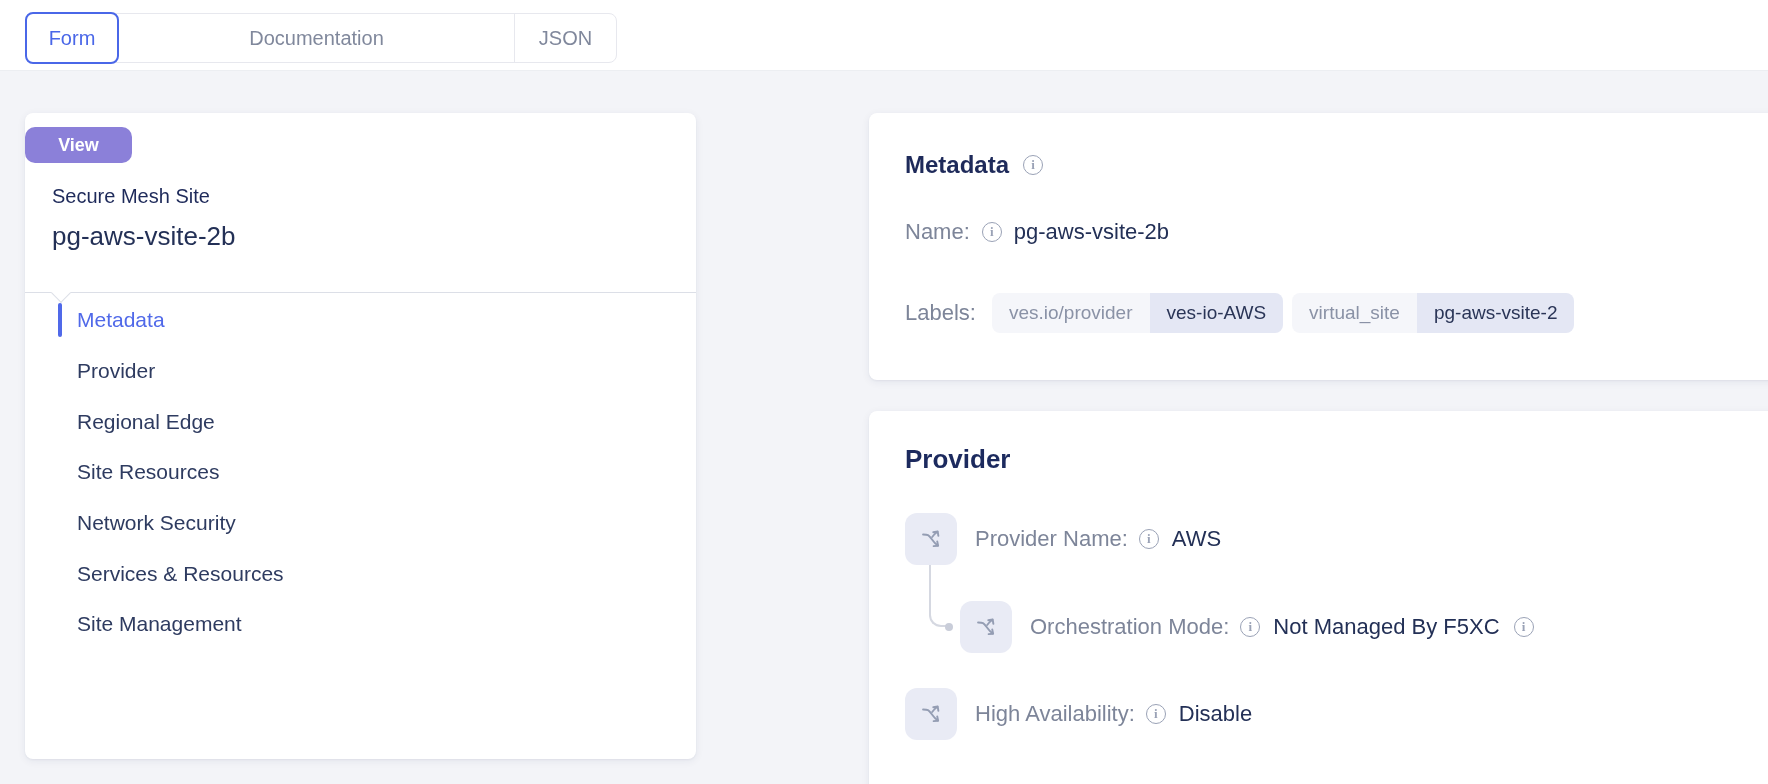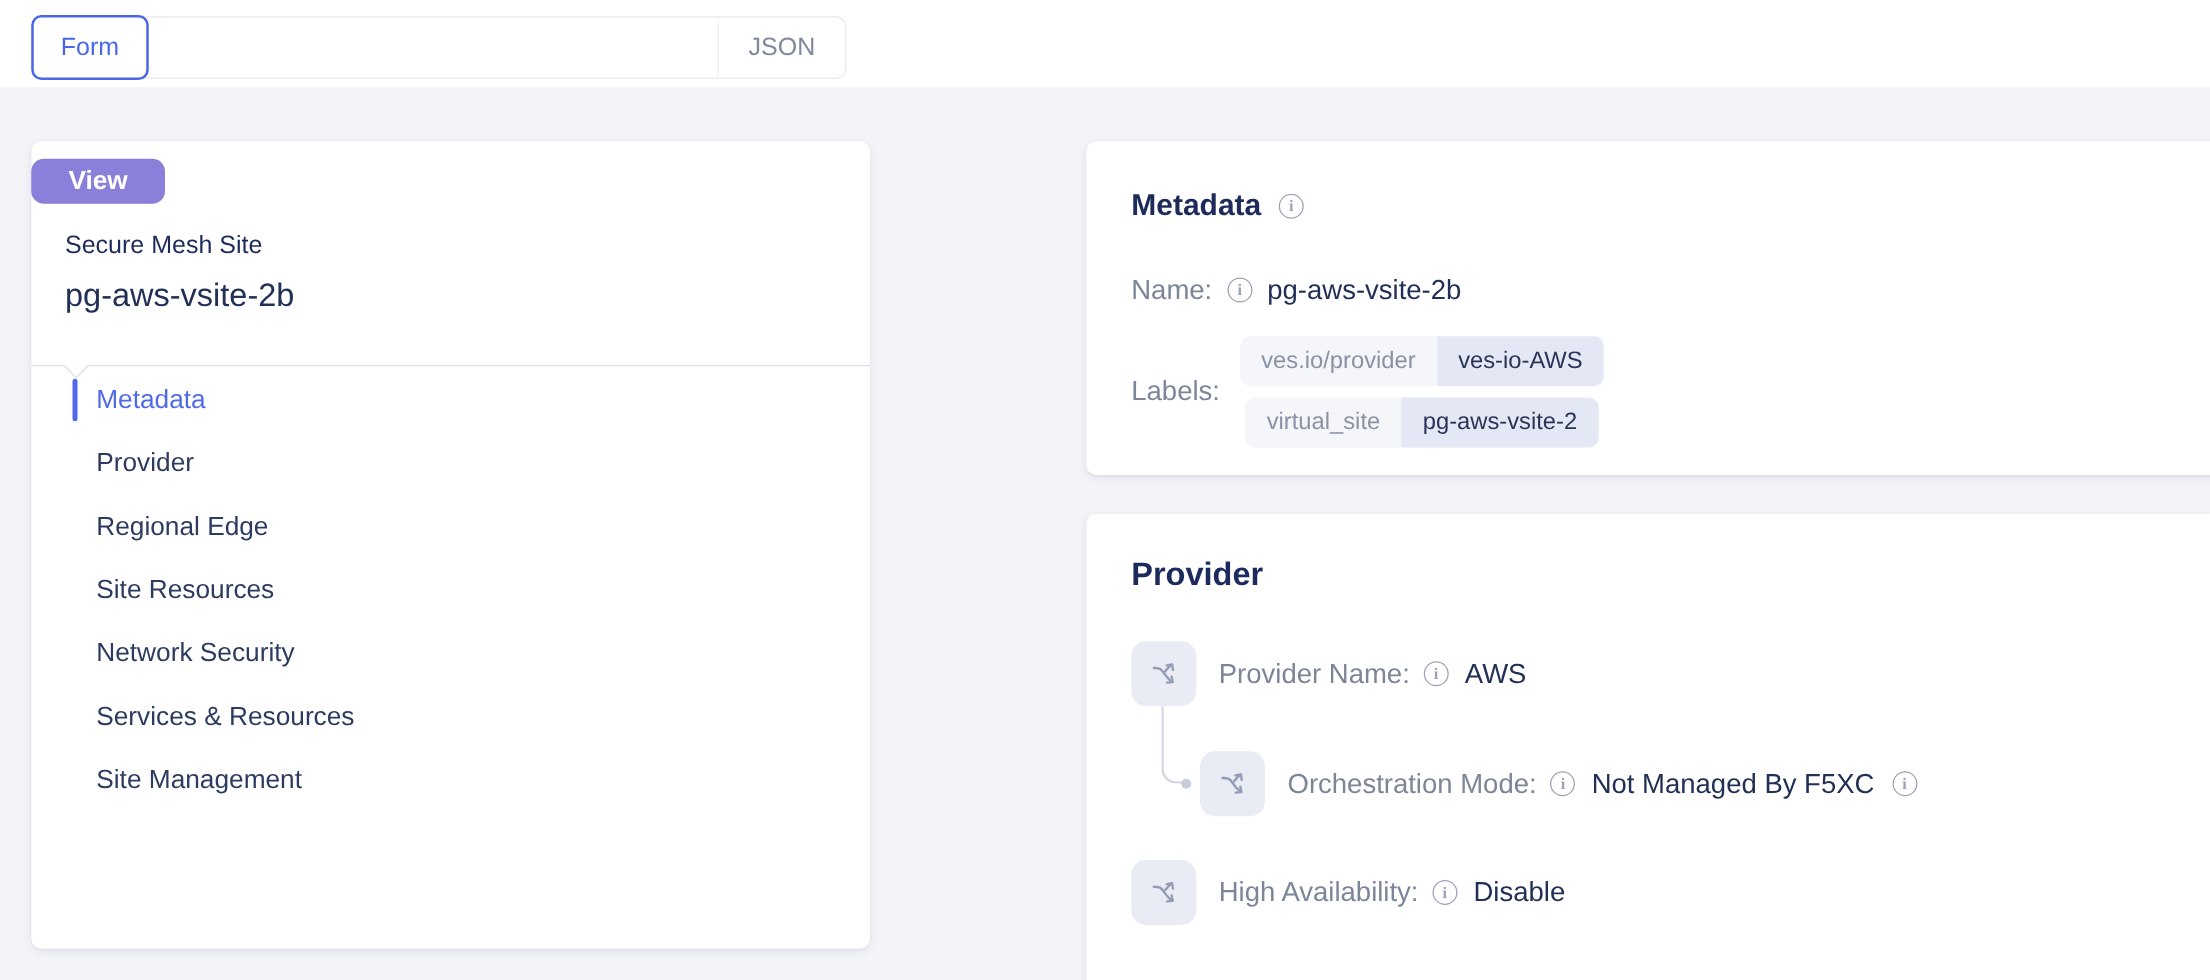--- a/index.html
+++ b/index.html
@@ -3,41 +3,41 @@
 <meta charset="utf-8">
 <style>
   html,body{margin:0;padding:0;background:#e9eaee;}
   .screen{position:relative;width:1768px;height:784px;overflow:hidden;
     background:#f3f4f8;font-family:"Liberation Sans",sans-serif;
     -webkit-font-smoothing:antialiased;}
 
   
   .topbar{position:absolute;left:0;top:0;width:1768px;height:70px;background:#ffffff;
     border-bottom:1px solid #eceef2;}
-  .tabset{position:absolute;left:25px;top:13px;width:652px;height:50px;background:#ffffff;
+  .tabset{position:absolute;left:25px;top:13px;width:592px;height:50px;background:#ffffff;
     border:1px solid #e7e8ee;border-radius:8px;box-sizing:border-box;}
   .tab{position:absolute;top:0;height:100%;display:flex;align-items:center;justify-content:center;
     font-size:20px;color:#80889c;cursor:pointer;}
   .tab-form{left:-1px;top:-2px;width:94px;height:52px;border:2px solid #4a67e8;border-radius:8px;
     background:#ffffff;color:#4a67e8;box-sizing:border-box;z-index:2;}
   .tab-doc{left:93px;right:102px;}
   .tab-json{right:0;width:102px;border-left:1px solid #e7e8ee;box-sizing:border-box;
     border-radius:0 8px 8px 0;}
 
   
   .card{position:absolute;background:#ffffff;border-radius:8px;
     box-shadow:0 2px 8px rgba(30,42,90,.07),0 1px 2px rgba(30,42,90,.05);}
   .card-left{left:25px;top:113px;width:671px;height:646px;}
   .card-meta{left:869px;top:113px;width:920px;height:267px;}
   .card-provider{left:869px;top:411px;width:920px;height:400px;}
 
   
   .view-badge{position:absolute;left:0;top:14px;width:107px;height:36px;background:#8b80d9;
     border-radius:10px;display:flex;align-items:center;justify-content:center;
-    color:#ffffff;font-weight:700;font-size:21px;}
+    color:#ffffff;font-weight:700;font-size:18px;}
   .obj-type{position:absolute;left:27px;top:72px;font-size:20px;font-weight:400;color:#1e2a5a;}
   .obj-name{position:absolute;left:27px;top:108px;font-size:26px;color:#233056;}
   .panel-divider{position:absolute;left:0;top:179px;width:100%;height:1px;background:#dcdfe7;}
   .divider-notch{position:absolute;left:29px;top:173px;width:13px;height:13px;background:#ffffff;
     border-right:1px solid #dcdfe7;border-bottom:1px solid #dcdfe7;transform:rotate(45deg);}
   .nav{position:absolute;left:0;top:182px;width:100%;}
   .nav-item{position:relative;height:50.7px;display:flex;align-items:center;
     padding-left:52px;font-size:21px;color:#2e3b60;cursor:pointer;}
   .nav-item.active{color:#5069e9;}
   .active-bar{position:absolute;left:33px;top:8px;width:4px;height:34px;background:#5069e9;
@@ -48,21 +48,21 @@
     width:20px;height:20px;border:1.5px solid #9aa2b6;border-radius:50%;box-sizing:border-box;
     color:#9aa2b6;font-size:13px;font-weight:600;font-family:"Liberation Serif",serif;}
   .field-label{font-size:22px;color:#7d8599;white-space:nowrap;text-align:right;}
   .field-value{font-size:22px;color:#233056;font-weight:500;white-space:nowrap;}
   .card-title{font-weight:600;font-size:24px;color:#1e2a5a;}
 
   
   .meta-title-row{position:absolute;left:36px;top:38px;display:flex;align-items:center;gap:14px;}
   .meta-name-row{position:absolute;left:36px;top:97px;height:44px;display:flex;align-items:center;gap:12px;}
   .meta-labels-row{position:absolute;left:36px;top:178px;height:44px;display:flex;align-items:center;gap:16px;}
-  .chips{display:flex;align-items:center;gap:9px;flex-direction:column;}
+  .chips{display:flex;align-items:center;gap:9px;}
   .chip-pair{display:flex;align-items:stretch;height:40px;}
   .chip{display:flex;align-items:center;padding:0 17px;font-size:19px;white-space:nowrap;}
   .chip-key{background:#f5f6fa;color:#8a92a6;border-radius:8px 0 0 8px;}
   .chip-val{background:#e4e7f4;color:#2a3557;font-weight:500;border-radius:0 8px 8px 0;}
 
   
   .provider-title{position:absolute;left:36px;top:33px;font-weight:700;font-size:26px;color:#1c2a5e;}
   .prow{position:absolute;height:52px;display:flex;align-items:center;}
   .prow-1{left:36px;top:102px;}
   .prow-2{left:91px;top:190px;}
@@ -79,20 +79,21 @@
     background:#c9cdd9;}
 </style>
 </head>
 <body>
 
 <div class="screen">
 
   <div class="topbar">
     <div class="tabset">
       <div class="tab tab-form">Form</div>
+      <div class="tab tab-doc">Documentation</div>
       <div class="tab tab-json">JSON</div>
     </div>
   </div>
 
   <div class="card card-left">
     <div class="view-badge">View</div>
     <div class="obj-type">Secure Mesh Site</div>
     <div class="obj-name">pg-aws-vsite-2b</div>
     <div class="panel-divider"></div>
     <div class="divider-notch"></div>

